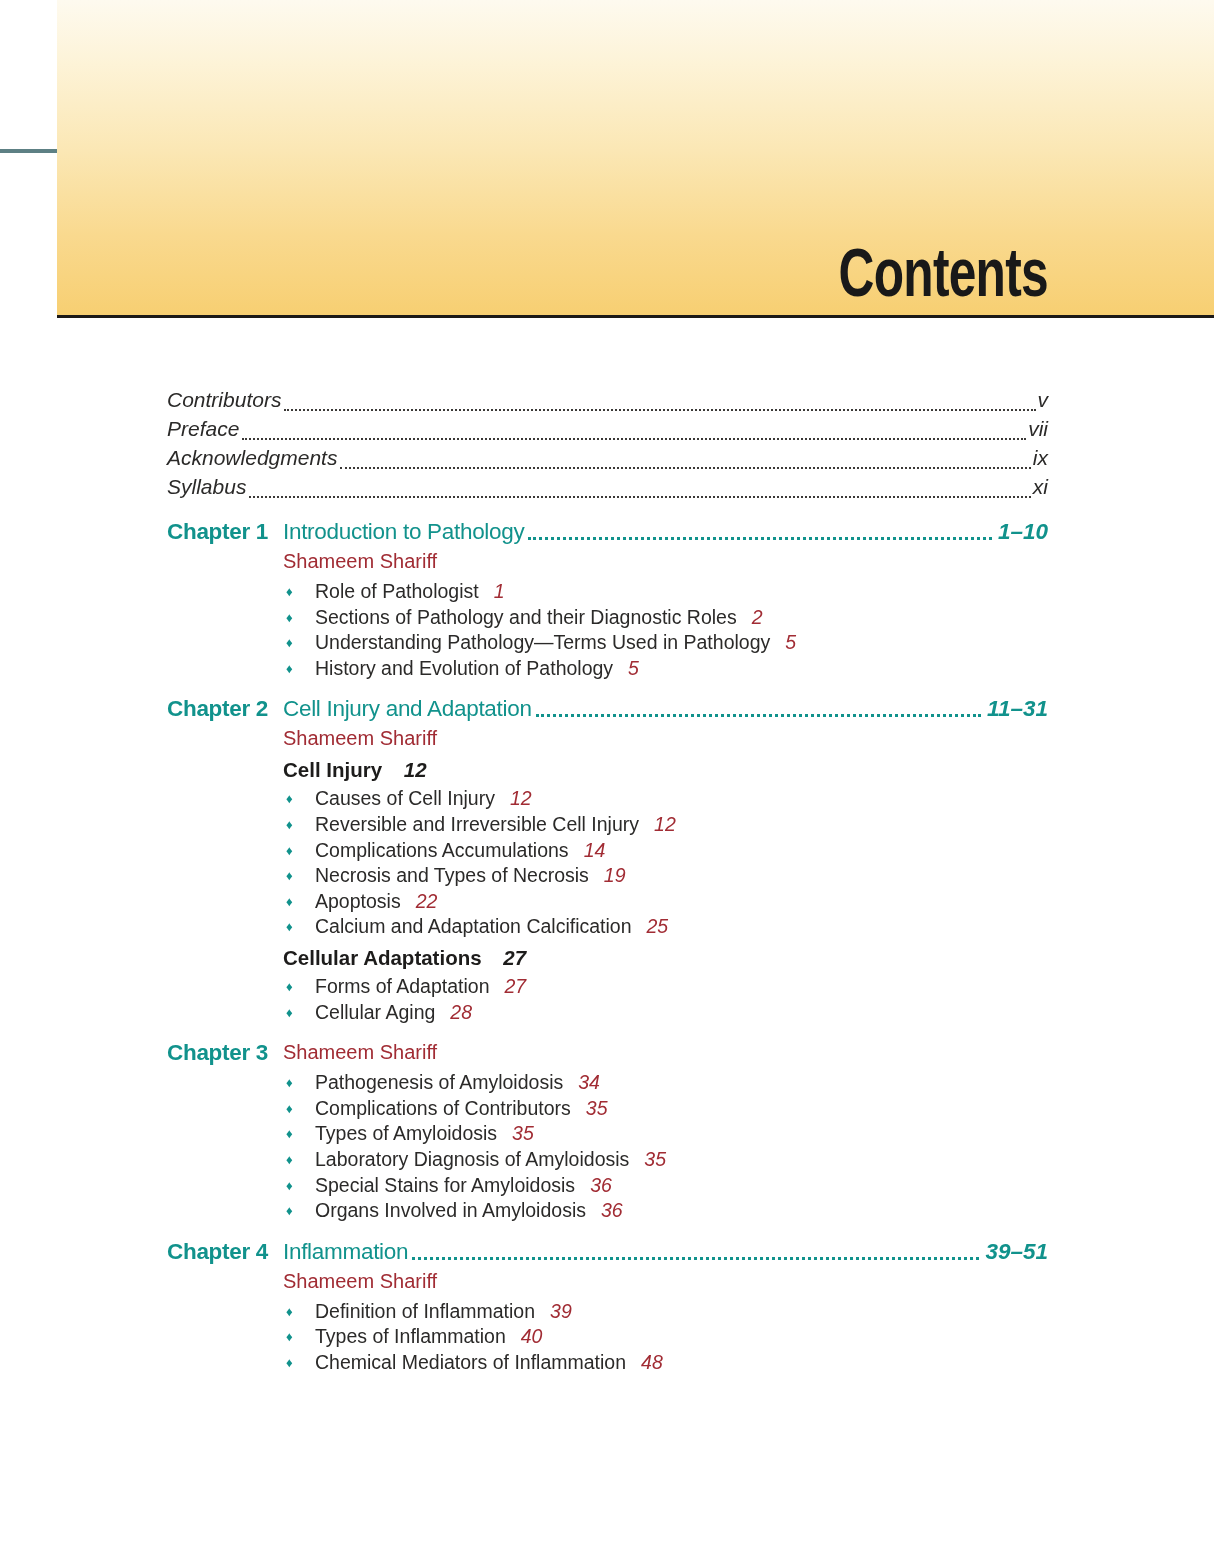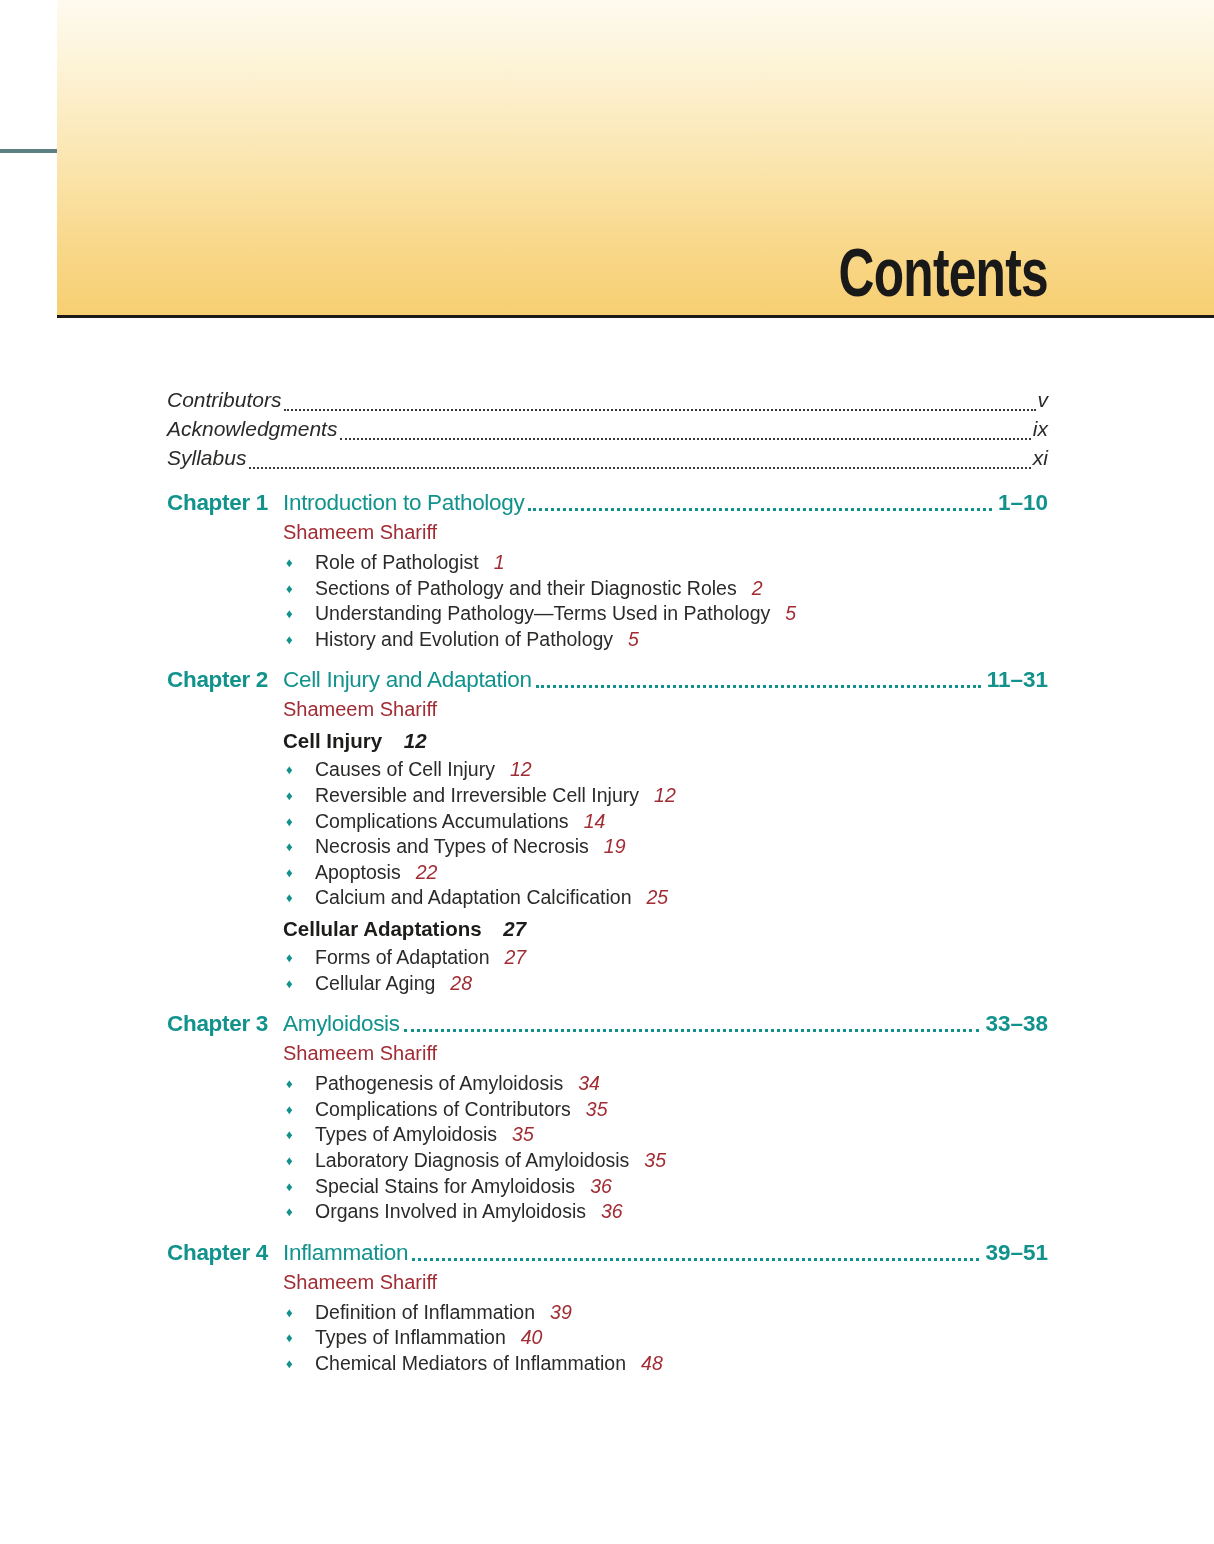--- a/index.html
+++ b/index.html
@@ -100,20 +100,21 @@
   }
   .ch-leader {
     border-bottom: 3.5px dotted #11928c;
     margin: 0 6px 7px 4px;
   }
   .ch-pages {
     font-weight: bold;
     font-size: 22.5px;
     color: #11928c;
     white-space: nowrap;
+    font-style: italic;
   }
   .ch-author {
     font-size: 20px;
     color: #a12c34;
     line-height: 28px;
     margin-bottom: 4px;
   }
 
   .entry.item {
     display: flex;
@@ -162,20 +163,25 @@
   </div>
 
   <div class="content">
     <div id="front-matter">
   <div class="fm-row">
     <span class="fm-label">Contributors</span>
     <span class="leader fm-leader"></span>
     <span class="fm-page">v</span>
   </div>
 
+  <div class="fm-row">
+    <span class="fm-label">Preface</span>
+    <span class="leader fm-leader"></span>
+    <span class="fm-page">vii</span>
+  </div>
 
   <div class="fm-row">
     <span class="fm-label">Acknowledgments</span>
     <span class="leader fm-leader"></span>
     <span class="fm-page">ix</span>
   </div>
 
   <div class="fm-row">
     <span class="fm-label">Syllabus</span>
     <span class="leader fm-leader"></span>
@@ -292,25 +298,20 @@
   </div>
 </div>
       </div>
     </div>
   </section>
 
   <section class="chapter">
     <div class="ch-row">
       <span class="ch-num">Chapter 3</span>
       <div class="ch-main">
-        <div class="ch-title-row">
-          <span class="ch-title">Amyloidosis</span>
-          <span class="leader ch-leader"></span>
-          <span class="ch-pages">33–38</span>
-        </div>
         <div class="ch-author">Shameem Shariff</div>
         <div class="ch-entries">
   <div class="entry item">
     <span class="bullet">♦</span>
     <span class="item-text">Pathogenesis of Amyloidosis</span>
     <span class="item-page">34</span>
   </div>
 
   <div class="entry item">
     <span class="bullet">♦</span>

